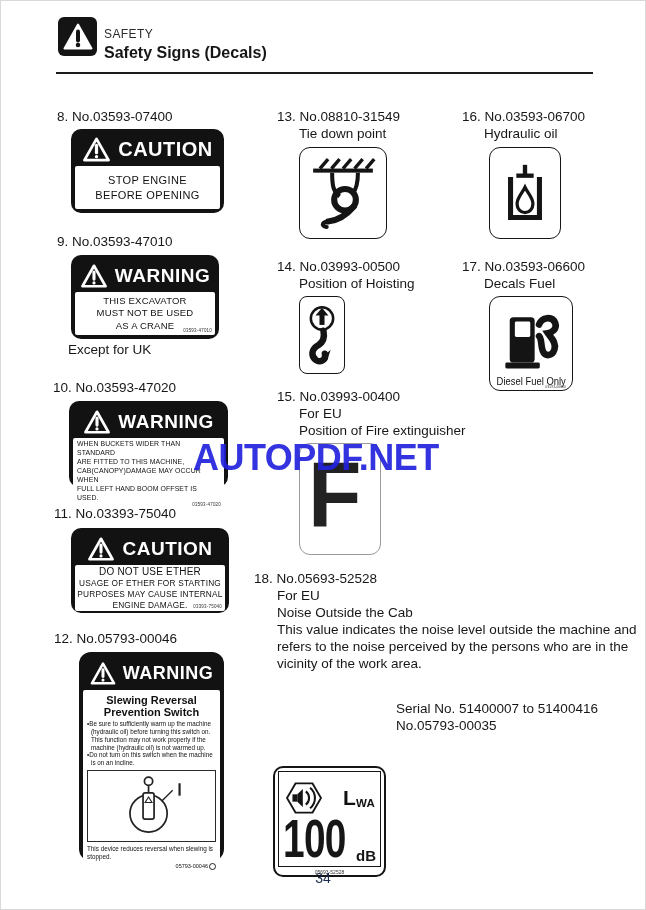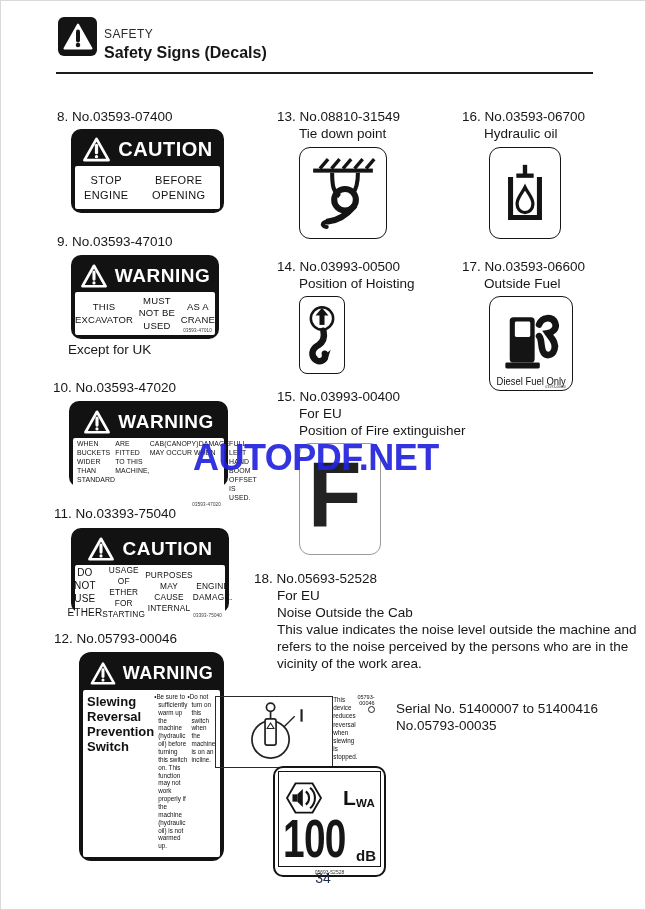--- a/index.html
+++ b/index.html
@@ -18,21 +18,21 @@
   
   .label{font-size:13.5px;color:#171717;}
   .caption{font-size:13.5px;color:#171717;}
 
   
   .decal-bw{background:#121212;border-radius:10px;padding:4px;box-sizing:border-box;
             display:flex;flex-direction:column;}
   .band{display:flex;align-items:center;justify-content:center;gap:7px;flex:0 0 33px;}
   .band .signal{color:#fff;font-weight:bold;letter-spacing:.5px;}
   .panel{background:#fff;border-radius:2px;flex:1 1 auto;position:relative;
-         display:flex;flex-direction:row;align-items:center;justify-content:center;
+         display:flex;flex-direction:column;align-items:center;justify-content:center;
          text-align:center;color:#111;}
   .tinycode{position:absolute;right:3px;bottom:1px;font-size:4.5px;color:#333;letter-spacing:.2px;}
 
   #decal8{left:70px;top:128px;width:153px;height:84px;}
   #decal8 .signal{font-size:20px;}
   #decal8 .panel{font-size:11px;line-height:1.35;letter-spacing:.4px;}
 
   #decal9{left:70px;top:254px;width:148px;height:84px;}
   #decal9 .signal{font-size:19px;}
   #decal9 .panel{font-size:9.5px;line-height:1.3;letter-spacing:.2px;}
@@ -46,21 +46,21 @@
   #decal11 .signal{font-size:19px;}
   #decal11 .panel{font-size:8.3px;line-height:1.32;letter-spacing:.2px;}
   #decal11 .first{font-size:10px;}
 
   
   #decal12{left:78px;top:651px;width:145px;height:209px;border-radius:12px;}
   #decal12 .band{flex:0 0 34px;}
   #decal12 .signal{font-size:18px;}
   #decal12 .panel{justify-content:flex-start;padding:3px 4px;font-size:6.4px;text-align:left;
                   align-items:stretch;}
-  .d12-title{font-weight:bold;font-size:13px;text-align:left;margin:1px 0 2px;}
+  .d12-title{font-weight:bold;font-size:11px;text-align:center;margin:1px 0 2px;}
   .d12-bullet{font-size:6.3px;line-height:1.25;padding-left:4px;text-indent:-4px;}
   .d12-box{border:1.2px solid #2a2a2a;height:70px;margin-top:3px;display:flex;
            align-items:center;justify-content:center;}
   .d12-foot{font-size:6.3px;line-height:1.3;margin-top:3px;}
   .d12-code{font-size:5.5px;text-align:right;margin-top:1px;}
   .circle-mark{display:inline-block;width:5px;height:5px;border:.7px solid #222;border-radius:50%;
                vertical-align:middle;margin-left:1px;}
 
   
   .pict{border:1.8px solid #161616;border-radius:11px;background:#fff;display:flex;
@@ -267,21 +267,21 @@
   <div class="abs pict" id="decal16">
     <svg width="52" height="72" viewBox="0 0 72 96">
       <path d="M16 26 V82 H56 V26" fill="none" stroke="#141414" stroke-width="7"></path>
       <rect x="33" y="9" width="6" height="14" fill="#141414"></rect>
       <rect x="24" y="21" width="24" height="6" fill="#141414"></rect>
       <path d="M36 40 C31 50 25 55 25 63 C25 70 30 75 36 75 C42 75 47 70 47 63 C47 55 41 50 36 40 Z" fill="none" stroke="#141414" stroke-width="4.5"></path>
     </svg>
   </div>
 
   <div class="abs label nowrap" style="left:461px;top:258px">17. No.03593-06600</div>
-  <div class="abs caption nowrap" style="left:483px;top:275px">Outside Fuel</div>
+  <div class="abs caption nowrap" style="left:483px;top:275px">Decals Fuel</div>
   <div class="abs pict" id="decal17">
     <svg width="66" height="62" viewBox="0 0 90 84">
       <rect x="16" y="4" width="34" height="62" rx="5" fill="#141414"></rect>
       <rect x="23" y="10" width="21" height="21" rx="2" fill="#fff"></rect>
       <rect x="10" y="66" width="47" height="8" rx="2" fill="#141414"></rect>
       <path d="M56 14 C60 4 74 2 78 12 C81 20 74 25 68 26 C72 32 80 38 77 48 C74 58 64 58 61 50 C58 42 60 34 56 30" fill="none" stroke="#141414" stroke-width="9" stroke-linecap="round"></path>
     </svg>
     <div class="diesel-text">Diesel Fuel Only</div>
     <span class="diesel-code">03593-06600</span>
   </div>

